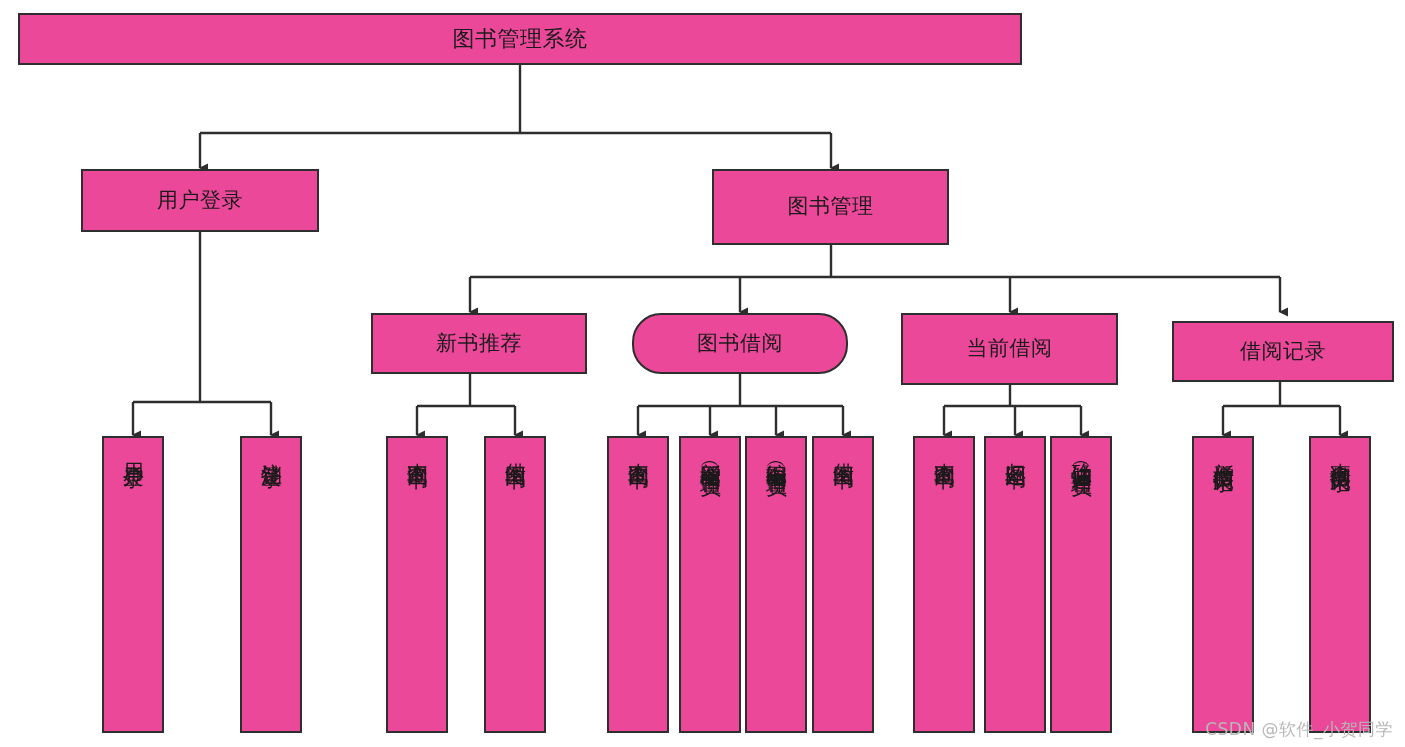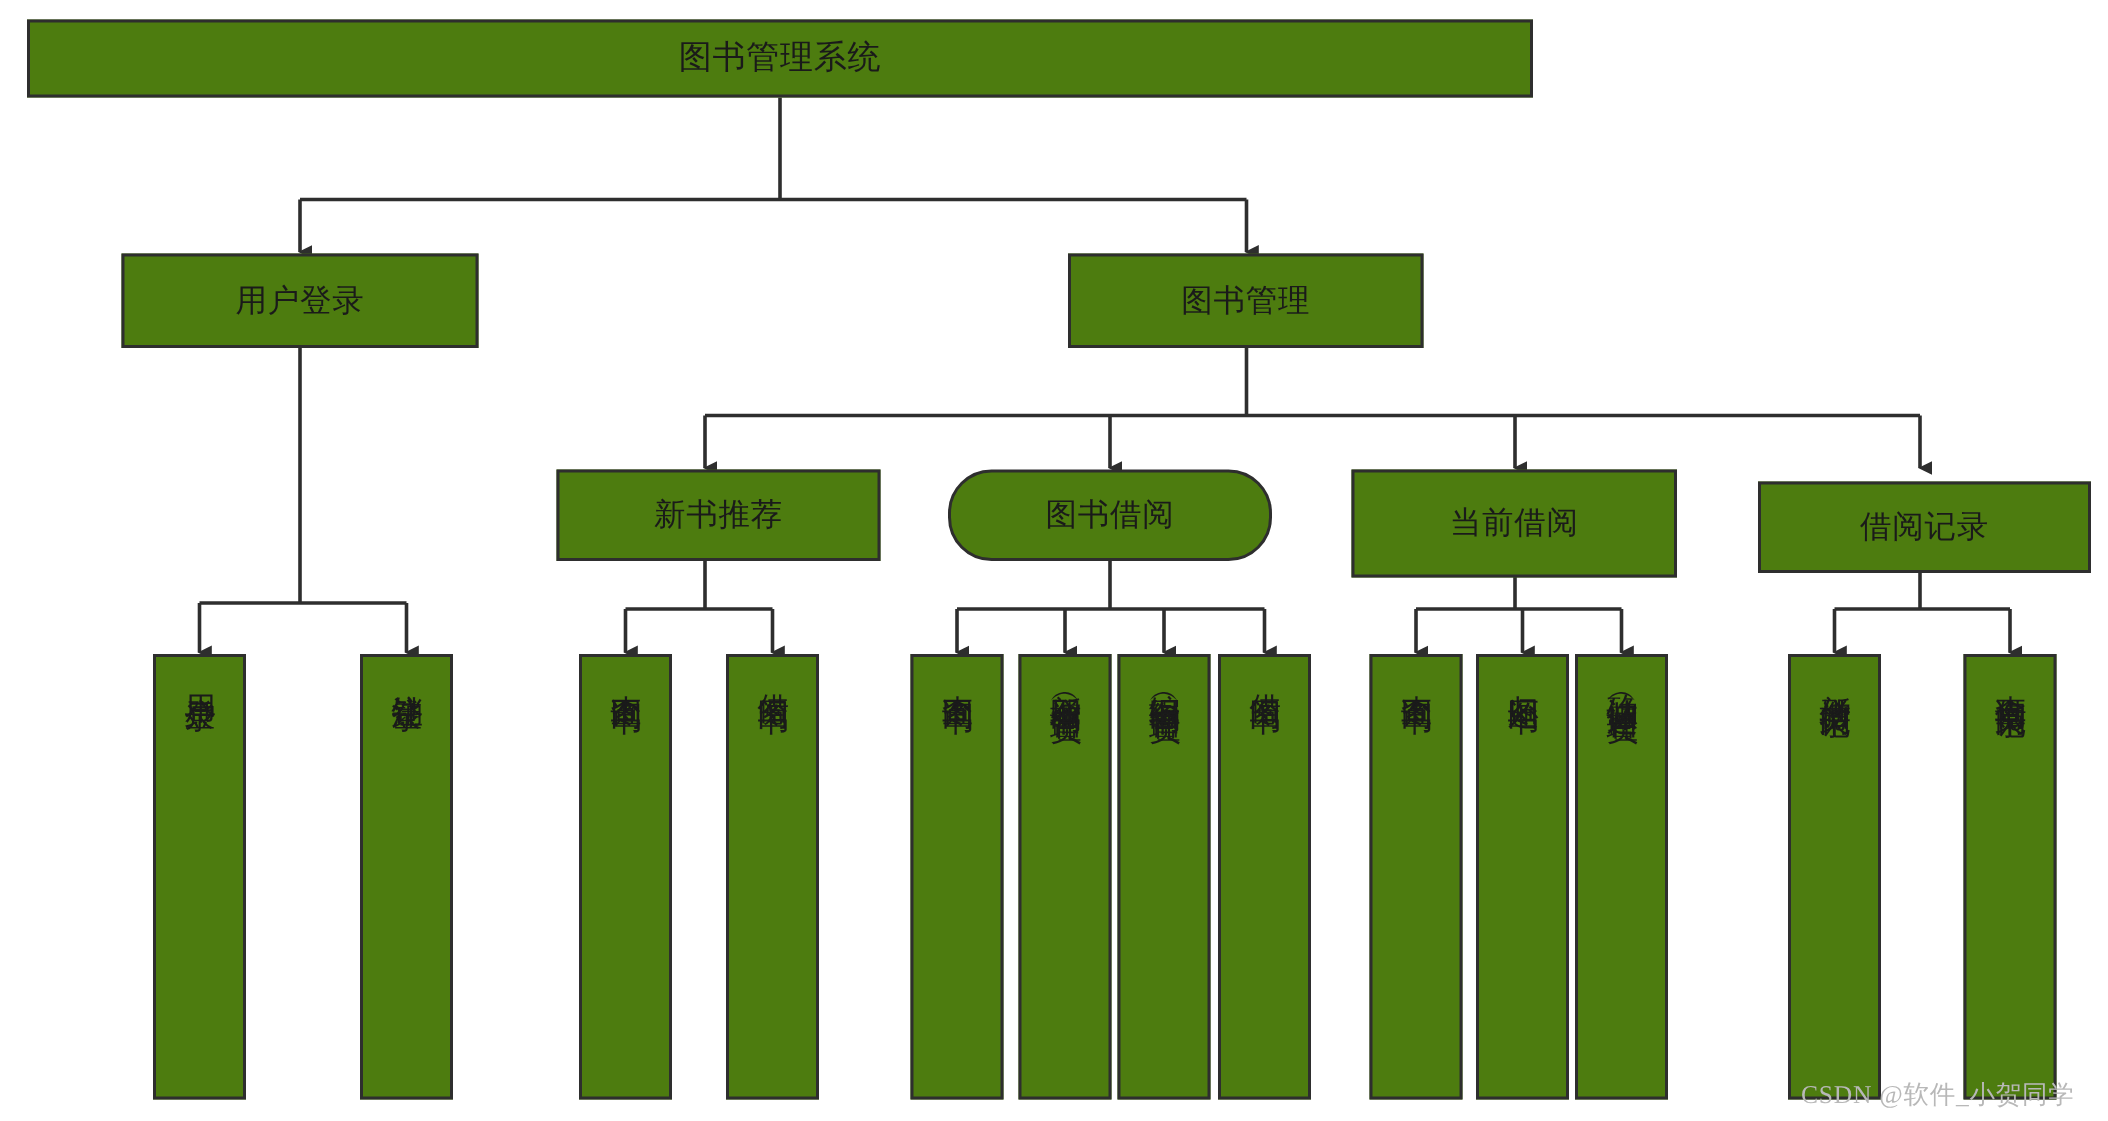--- a/index.html
+++ b/index.html
@@ -23,21 +23,21 @@
     left: 0;
     top: 0;
     width: 1405px;
     height: 747px;
     pointer-events: none;
   }
   .node {
     position: absolute;
     box-sizing: border-box;
     border: 2.2px solid #2e2e2e;
-    background: #4d7c0f;
+    background: #ec4899;
     display: flex;
     align-items: center;
     justify-content: center;
     color: #1a1a1a;
   }
   .node-label {
     display: block;
     text-align: center;
     line-height: 1.12;
     letter-spacing: 0.5px;
@@ -59,28 +59,27 @@
   }
   .node.vert .node-label {
     writing-mode: vertical-rl;
     text-orientation: upright;
     font-size: 21px;
     line-height: 1.0;
     letter-spacing: 2px;
   }
   .watermark {
     position: absolute;
-    right: 22px;
+    right: 12px;
     bottom: 6px;
     font-size: 17px;
     color: #b8b8b8;
     letter-spacing: 0.5px;
     white-space: nowrap;
     user-select: none;
-    font-family: Liberation Serif, serif;
   }
 </style>
 </head>
 <body>
 
 <div id="diagram-canvas">
   <svg id="edge-layer" viewBox="0 0 1405 747" width="1405" height="747" aria-hidden="true">
     <defs>
       <marker id="arrow-head" markerWidth="11" markerHeight="11" refX="5" refY="8.2" orient="auto" markerUnits="userSpaceOnUse">
         <path d="M0.4,0 L9.6,0 L5,9.4 Z" fill="#2e2e2e"></path>
@@ -123,21 +122,21 @@
       </g>
   </svg>
 
   <div id="node-group">
       <div class="node horiz root" id="node-root" style="left: 18px; top: 13px; width: 1004px; height: 52px;">
         <span class="node-label">图书管理系统</span>
       </div>
       <div class="node horiz" id="node-n-login" style="left: 81px; top: 169px; width: 238px; height: 63px;">
         <span class="node-label">用户登录</span>
       </div>
-      <div class="node horiz" id="node-n-book" style="left: 712px; top: 169px; width: 237px; height: 63px;">
+      <div class="node horiz" id="node-n-book" style="left: 712px; top: 169px; width: 237px; height: 76px;">
         <span class="node-label">图书管理</span>
       </div>
       <div class="node horiz" id="node-n-new" style="left: 371px; top: 313px; width: 216px; height: 61px;">
         <span class="node-label">新书推荐</span>
       </div>
       <div class="node horiz" id="node-n-borrow" style="left: 632px; top: 313px; width: 216px; height: 61px; border-radius: 29px;">
         <span class="node-label">图书借阅</span>
       </div>
       <div class="node horiz" id="node-n-cur" style="left: 901px; top: 313px; width: 217px; height: 72px;">
         <span class="node-label">当前借阅</span>

